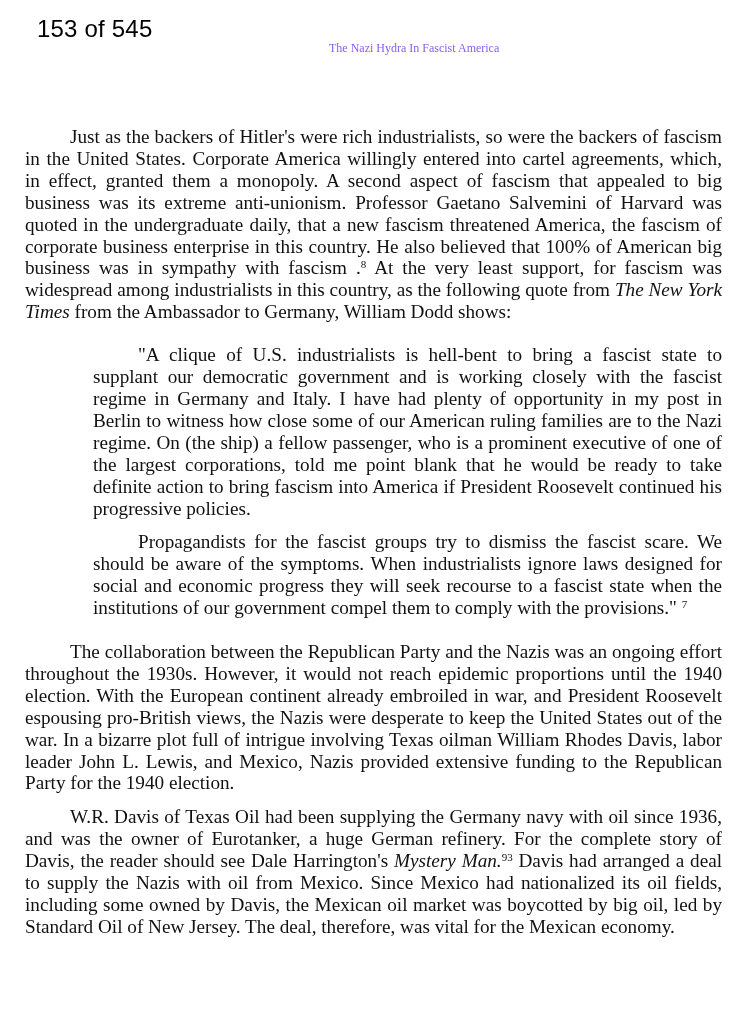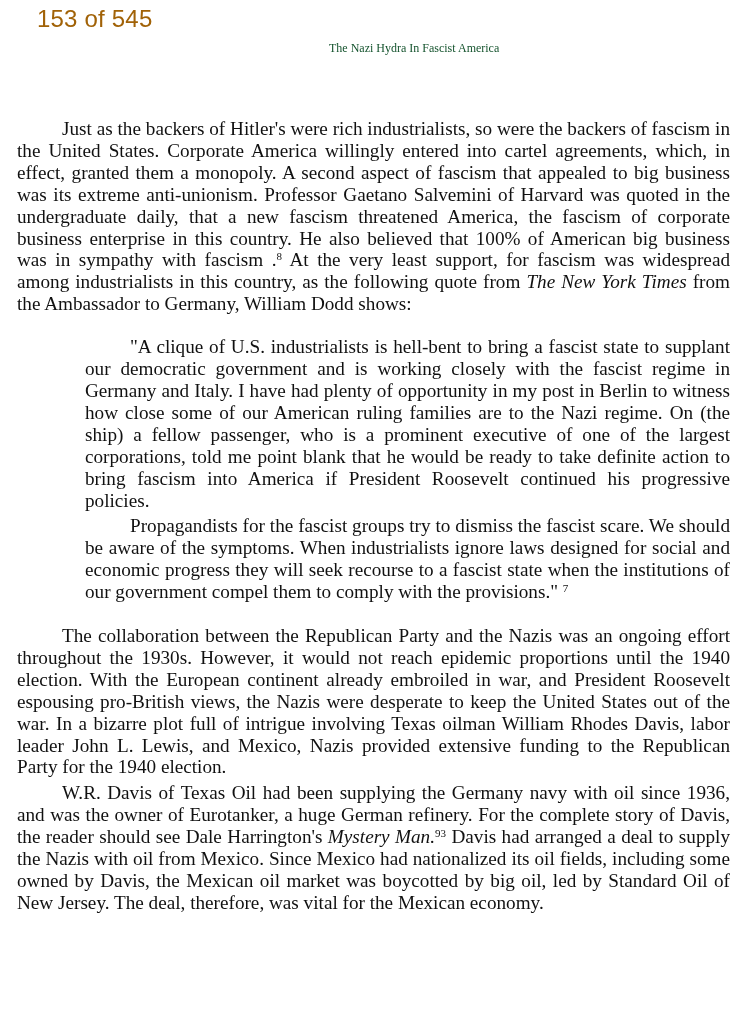--- a/index.html
+++ b/index.html
@@ -1,34 +1,34 @@
 <!DOCTYPE html>
 <html><head>
 <meta charset="utf-8">
 <style>
   html, body { margin:0; padding:0; }
   body {
     width:754px; height:1024px; overflow:hidden; background:#ffffff;
     position:relative; color:#111;
   }
   .page-counter {
-    position:absolute; left:37px; top:5px;
-    font-family:"Liberation Sans", sans-serif; font-size:24px; color:#a16207;
+    position:absolute; left:37px; top:15px;
+    font-family:"Liberation Sans", sans-serif; font-size:24px; color:#000000;
     letter-spacing:0.2px;
   }
   .running-head {
     position:absolute; left:329px; top:41px;
-    font-family:"Liberation Serif", serif; font-size:12px; color:#14532d;
+    font-family:"Liberation Serif", serif; font-size:12px; color:#8b5cf6;
   }
   .body-text {
     position:absolute; left:13px; top:114px; width:721px;
     font-family:"Liberation Serif", serif; font-size:19.2px; line-height:21.9px;
     text-align:justify;
   }
-  .body-text p { margin:4px; text-indent:45px; }
+  .body-text p { margin:12px; text-indent:45px; }
   .blockquote { margin:21px 0 22px 68px; }
   .blockquote p { text-indent:45px; }
   sup { font-size:11px; vertical-align:6px; line-height:0; }
   i { font-style:italic; }
 </style>
 </head>
 <body>
 
 <div class="page-counter">153 of 545</div>
 <div class="running-head">The Nazi Hydra In Fascist America</div>

